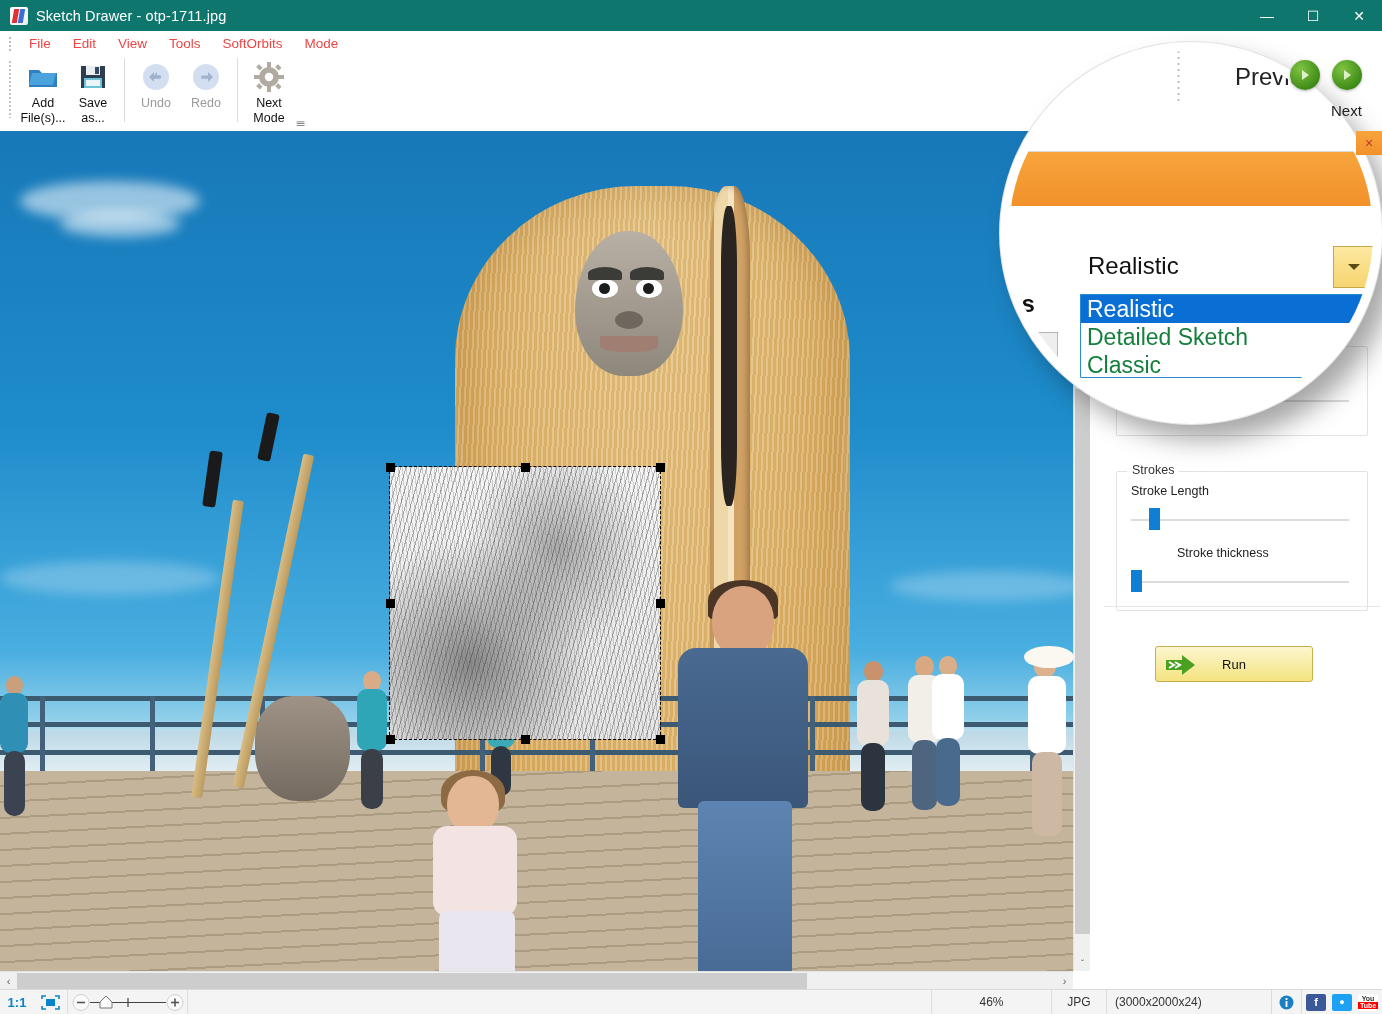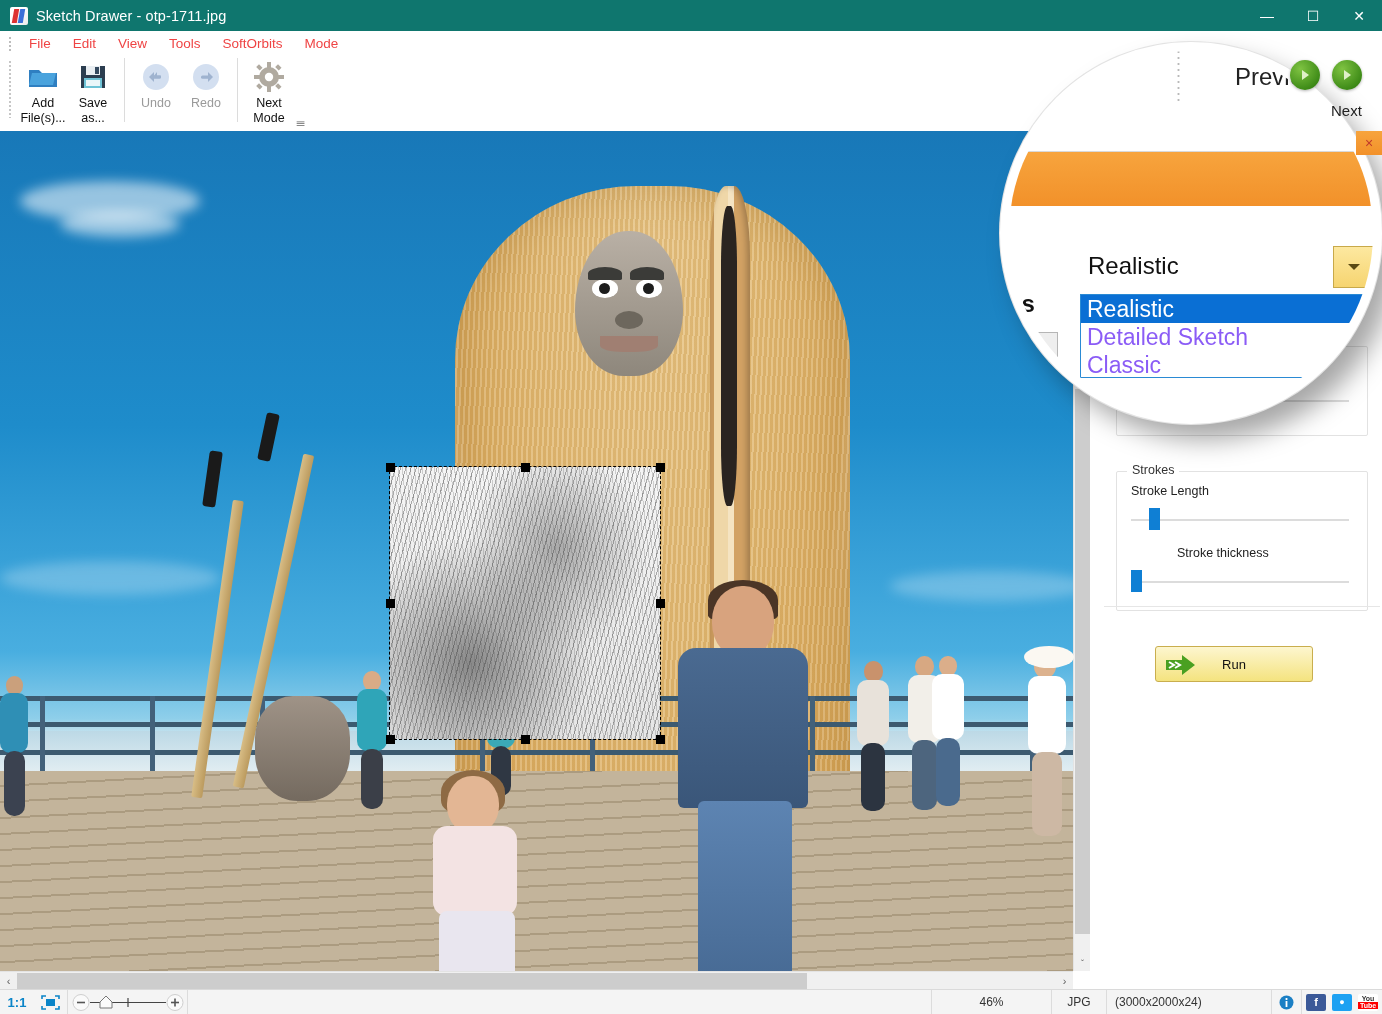--- a/index.html
+++ b/index.html
@@ -271,21 +271,21 @@
   #style-value{ position:absolute; left:290px; top:100px; font-size:24px;color:#111;}
   #style-arrow{
     position:absolute; left:535px; top:94px; width:42px; height:42px;
     background:linear-gradient(#fde8a0,#f6d470); border:1px solid #c8a94a;
     display:flex;align-items:center;justify-content:center;
   }
   #style-list{
     position:absolute; left:282px; top:142px; width:290px; height:84px;
     background:#fff; border:1px solid #2a8ad4;
   }
-  .opt{ height:28px; font-size:23px; padding-left:6px; line-height:28px; color:#8b5cf6; }
+  .opt{ height:28px; font-size:23px; padding-left:6px; line-height:28px; color:#15803d; }
   .opt.sel{ background:#0a6fd4; color:#fff; }
   #presets-label{ position:absolute; left:150px; top:138px; font-size:24px; font-weight:bold; color:#111;}
   #presets-box{
     position:absolute; left:130px; top:180px; width:130px; height:46px;
     background:#eeeeee; border:1px solid #b5b5b5;
     font-size:24px; color:#111; padding-left:12px; line-height:44px;
   }
 </style>
 </head>
 <body>

